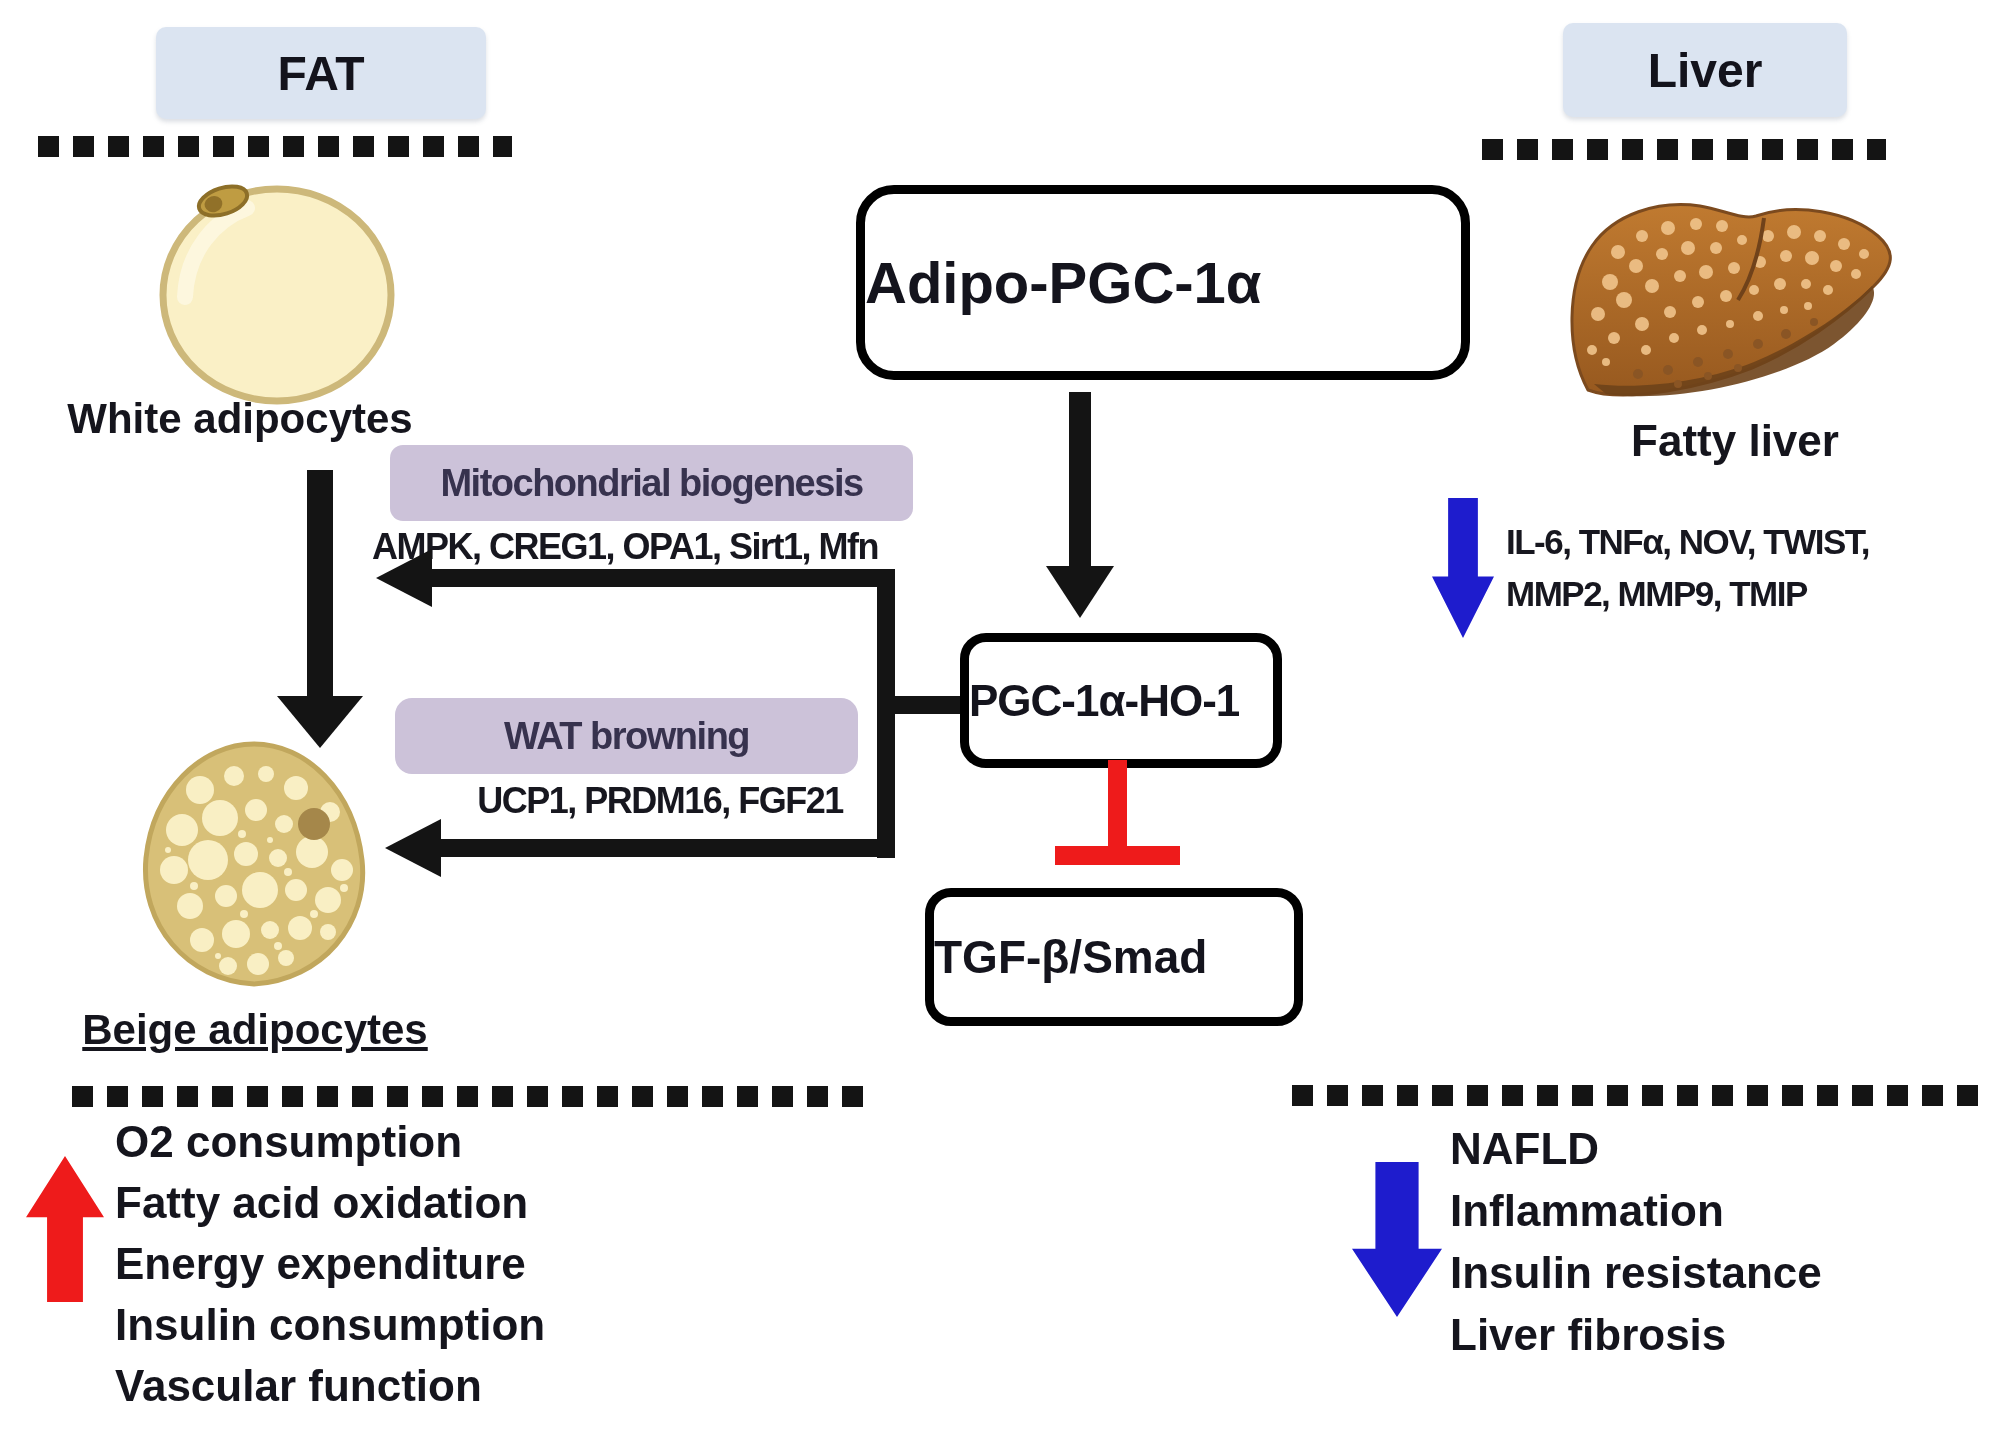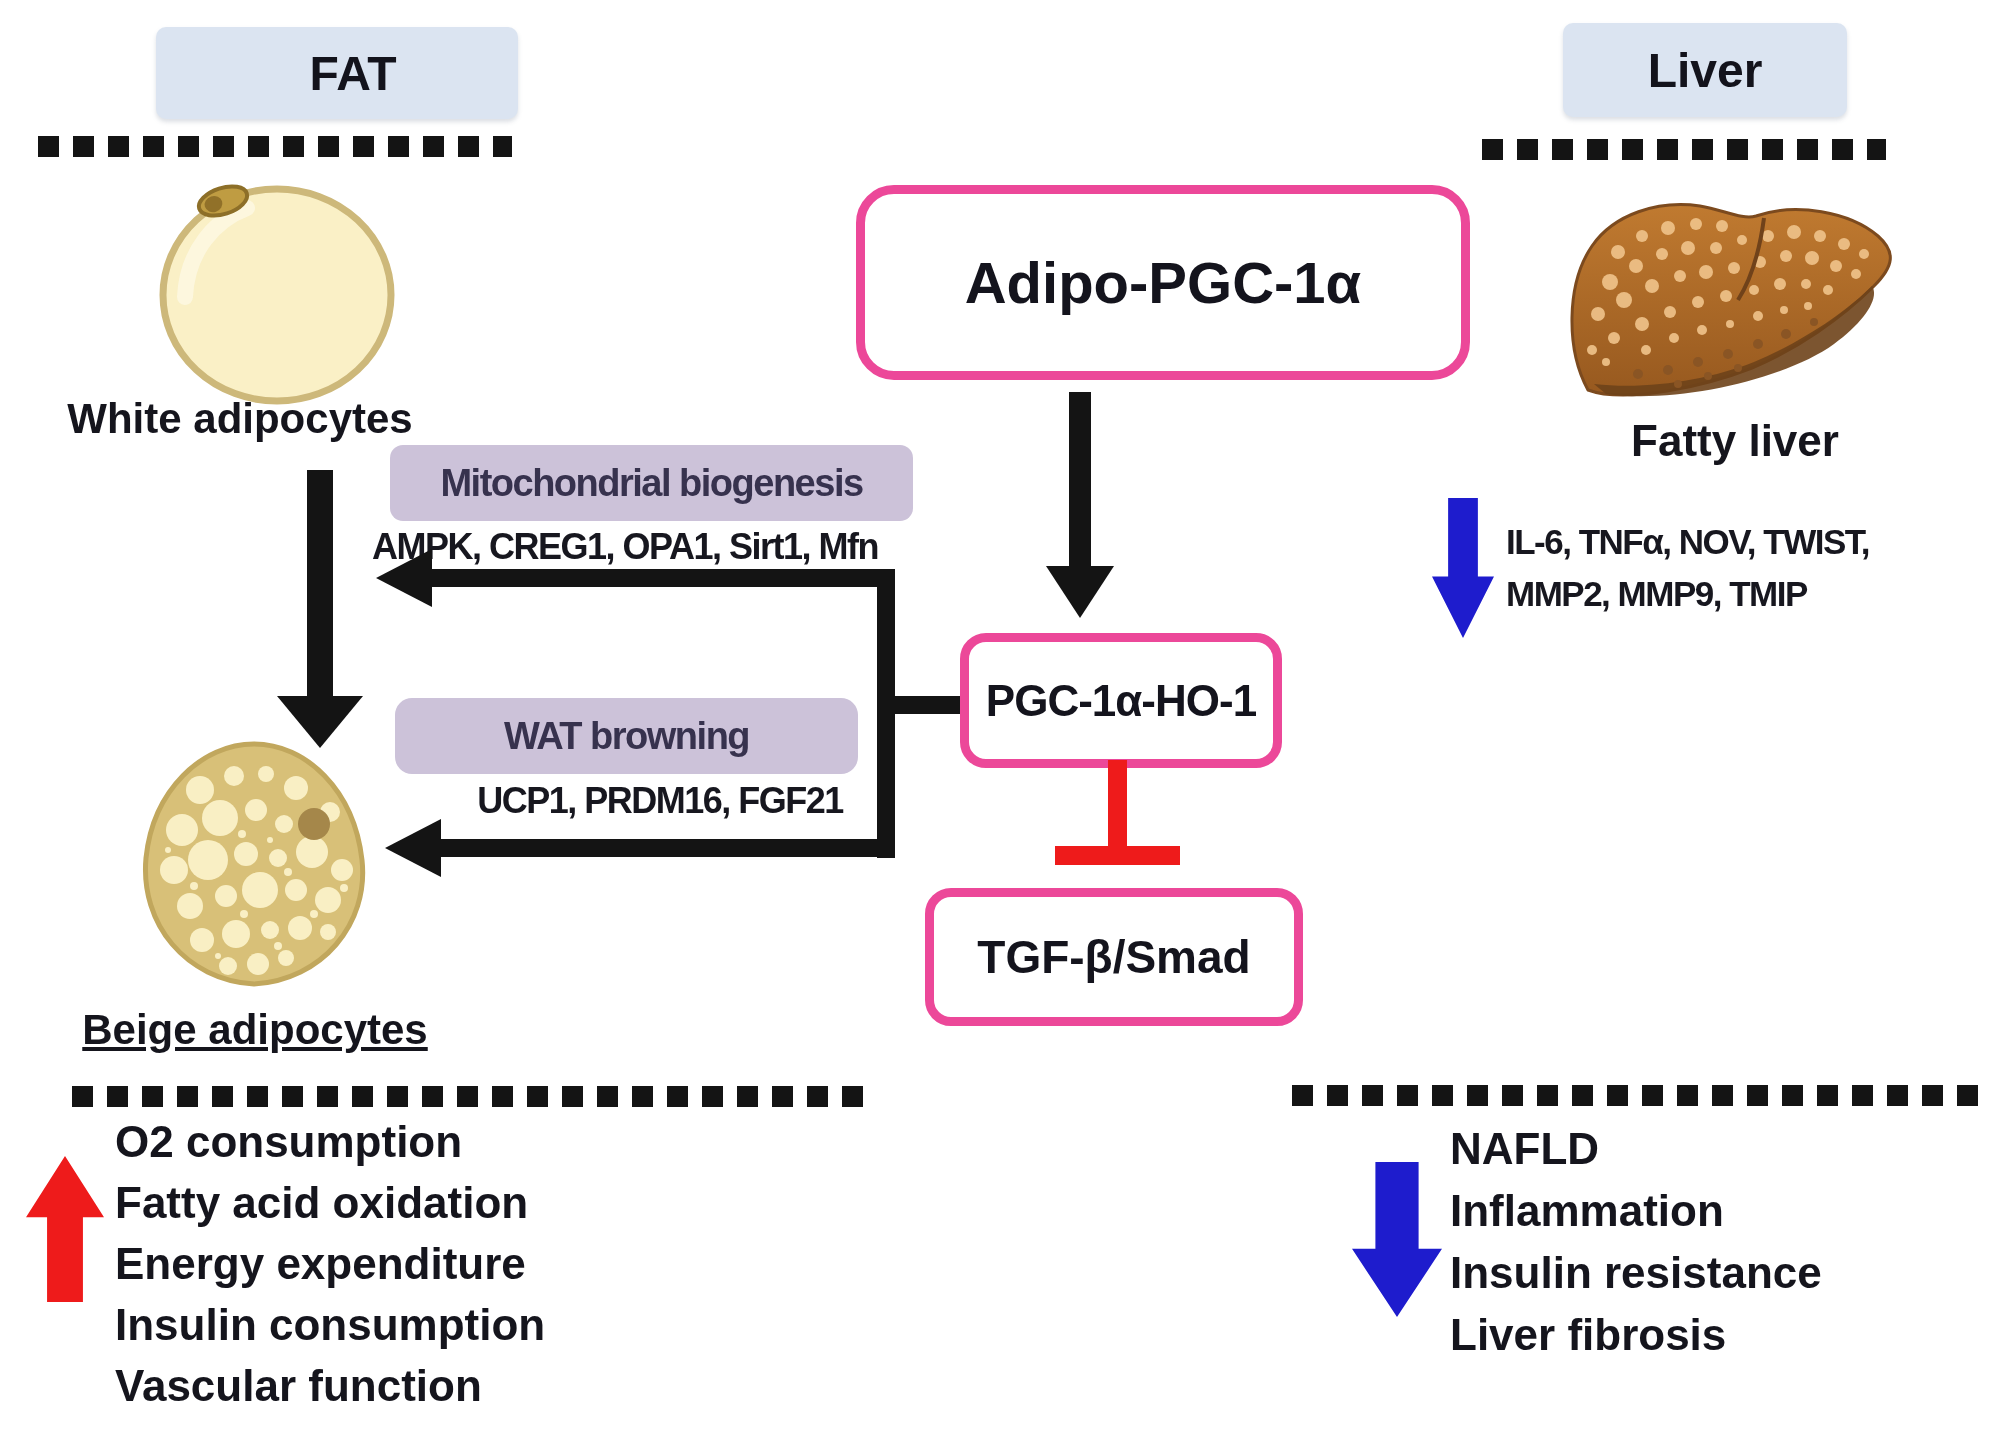--- a/index.html
+++ b/index.html
@@ -12,37 +12,37 @@
     background:#dbe4f1;border-radius:10px;display:flex;align-items:center;justify-content:center;
     font-size:48px;color:#13131c;box-shadow:0 3px 4px rgba(120,130,150,.25);
   }
   .dash{height:21px;background:repeating-linear-gradient(to right,#141414 0px,#141414 21px,transparent 21px,transparent 35px);}
   .pbox{
     background:#ccc2d9;border-radius:13px;display:flex;align-items:center;justify-content:center;
     font-size:38px;letter-spacing:-1.5px;color:#37324e;
   }
   .genes{font-size:36px;letter-spacing:-1.5px;color:#17171f;white-space:nowrap;}
   .nodebox{
-    background:#ffffff;border:9px solid #ec4899;border-radius:26px;
-    display:flex;align-items:center;justify-content:center;color:#14141d;white-space:nowrap;
+    background:#ffffff;border:9px solid #000000;border-radius:26px;
+    display:flex;align-items:center;color:#14141d;white-space:nowrap;
   }
   .shaft{background:#141414;}
   .redline{background:#ee1b1b;}
   .celllabel{font-size:42px;color:#15151d;text-align:center;}
   .listitem{font-size:44px;color:#15151d;line-height:61px;white-space:nowrap;}
   .blockblue{background:#1e1ccd;clip-path:polygon(26% 0,74% 0,74% 56%,100% 56%,50% 100%,0 56%,26% 56%);}
   .blockredup{background:#ee1b1b;clip-path:polygon(50% 0,100% 42%,73% 42%,73% 100%,27% 100%,27% 42%,0 42%);}
   .tri{width:0;height:0;}
 </style>
 </head>
 <body>
 
 <div id="canvas">
 
-  <div class="abs hdr" style="left:156px;top:27px;width:330px;height:92px;padding-left:32px;">
+  <div class="abs hdr" style="left:156px;top:27px;width:330px;height:92px;">
     <span>FAT</span>
   </div>
   <div class="abs hdr" style="left:1563px;top:23px;width:284px;height:94px;">
     <span>Liver</span>
   </div>
 
   <div class="abs dash" style="left:38px;top:136px;width:474px;"></div>
   <div class="abs dash" style="left:1482px;top:139px;width:404px;"></div>
   <div class="abs dash" style="left:72px;top:1086px;width:800px;"></div>
   <div class="abs dash" style="left:1292px;top:1085px;width:692px;"></div>

